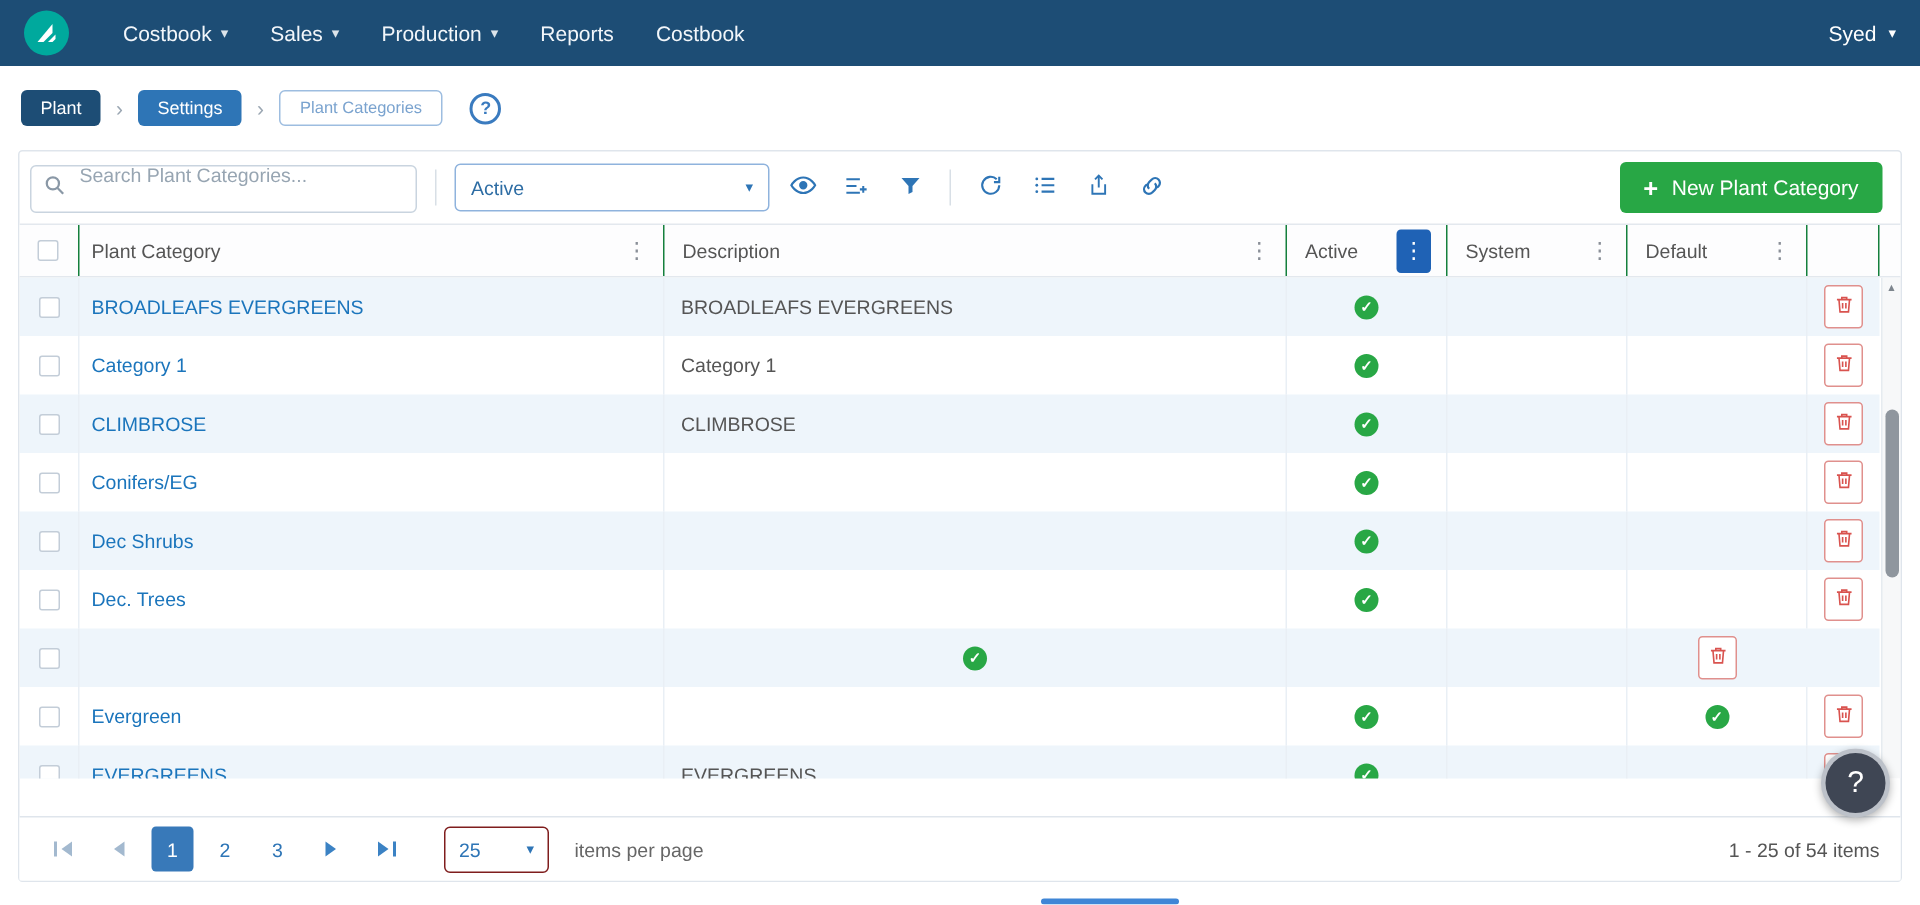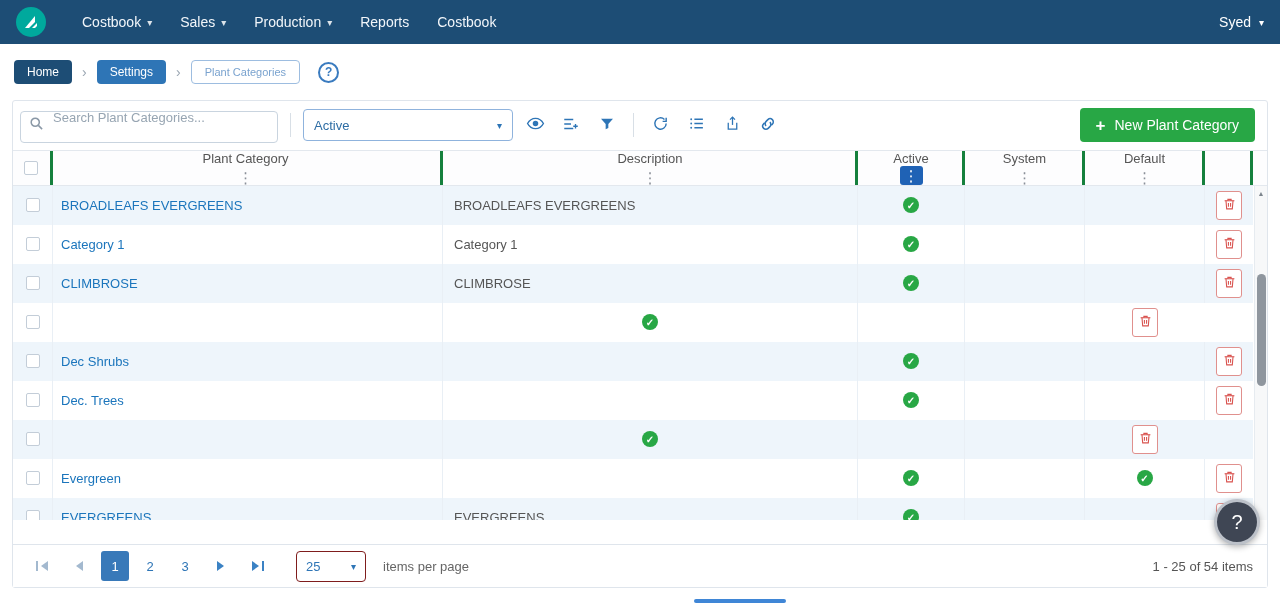--- a/index.html
+++ b/index.html
@@ -47,21 +47,21 @@
     border-radius:4px; font-size:14px; display:flex; align-items:center; gap:9px; padding:0 16px;
     cursor:pointer; font-family:inherit; }
   .newbtn .plus { font-size:17px; font-weight:bold; line-height:1; }
   .common-actions { color:#94aac4; font-size:13px; padding:4px 0 11px 20px; cursor:pointer; }
 
   
   .grid { display:grid; grid-template-columns:40px 390px 415px 107px 120px 120px 48px; }
   .thead { border-top:1px solid #e3e8ee; border-bottom:1px solid #e3e8ee; background:#fdfdfe; }
   .thead .grid { width:1240px; }
   .hcell { height:34px; display:flex; align-items:center; justify-content:space-between;
-    padding:0 10px 0 12px; font-size:13px; color:#555; border-right:3px solid #15803d;flex-direction:column; }
+    padding:0 10px 0 12px; font-size:13px; color:#555; border-right:1px solid #15803d; }
   .hcell.first { padding-left:8px; }
   .hcell.nolab { justify-content:center; }
   .kebab { color:#8a8f98; font-size:15px; cursor:pointer; background:none; border:none; line-height:1; }
   .kebab-active { width:23px; height:29px; background:#1f62b5; border:none; border-radius:3px;
     color:#fff; font-size:15px; cursor:pointer; line-height:1; }
   .checkbox { width:14px; height:14px; border:1px solid #c3cdd8; border-radius:2px; background:#fff;
     display:inline-block; cursor:pointer; }
 
   .tbody { position:relative; height:334px; overflow:hidden; flex:0 0 auto; }
   .trow { height:39px; width:1240px; background:#fff; }
@@ -142,21 +142,21 @@
       <span>Costbook</span>
     </div>
   </div>
   <div class="usermenu">
     <span>Syed</span>
     <span class="caret" style="font-size:10px;">▾</span>
   </div>
 </div>
 
 <div class="crumbbar">
-  <span class="chip chip-home">Home</span>
+  <span class="chip chip-home">Plant</span>
   <span class="crumb-sep">›</span>
   <span class="chip chip-settings">Settings</span>
   <span class="crumb-sep">›</span>
   <span class="chip chip-current">Plant Categories</span>
   <span class="help-q">?</span>
 </div>
 
 <div class="container">
 
   <div class="toolbar">
@@ -359,20 +359,23 @@
           </svg>
         </span>
       </button>
     </div>
   </div>
 
   <div class="trow grid">
     <div class="cell c-check">
       <span class="checkbox"></span>
     </div>
+    <div class="cell c-name">
+      <a class="plant-link">Conifers/EG</a>
+    </div>
     <div class="cell c-desc"></div>
     <div class="cell c-active">
       <span class="check-circle">✓</span>
     </div>
     <div class="cell c-system"></div>
     <div class="cell c-default">
       <span class="check-circle" style="visibility: hidden;">✓</span>
     </div>
     <div class="cell c-del">
       <button class="del-btn">

